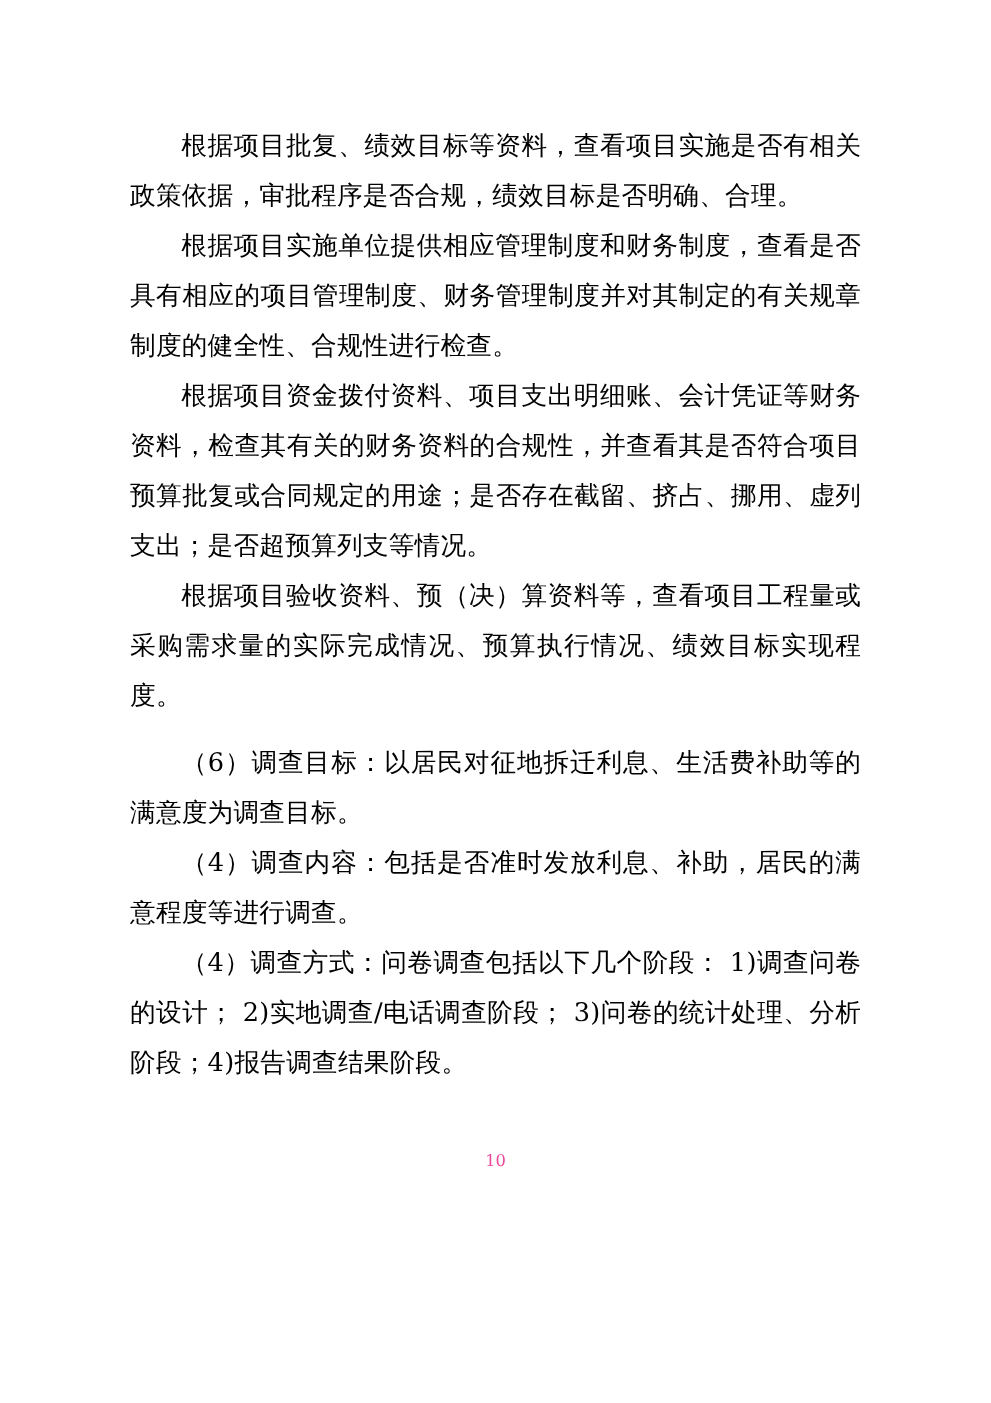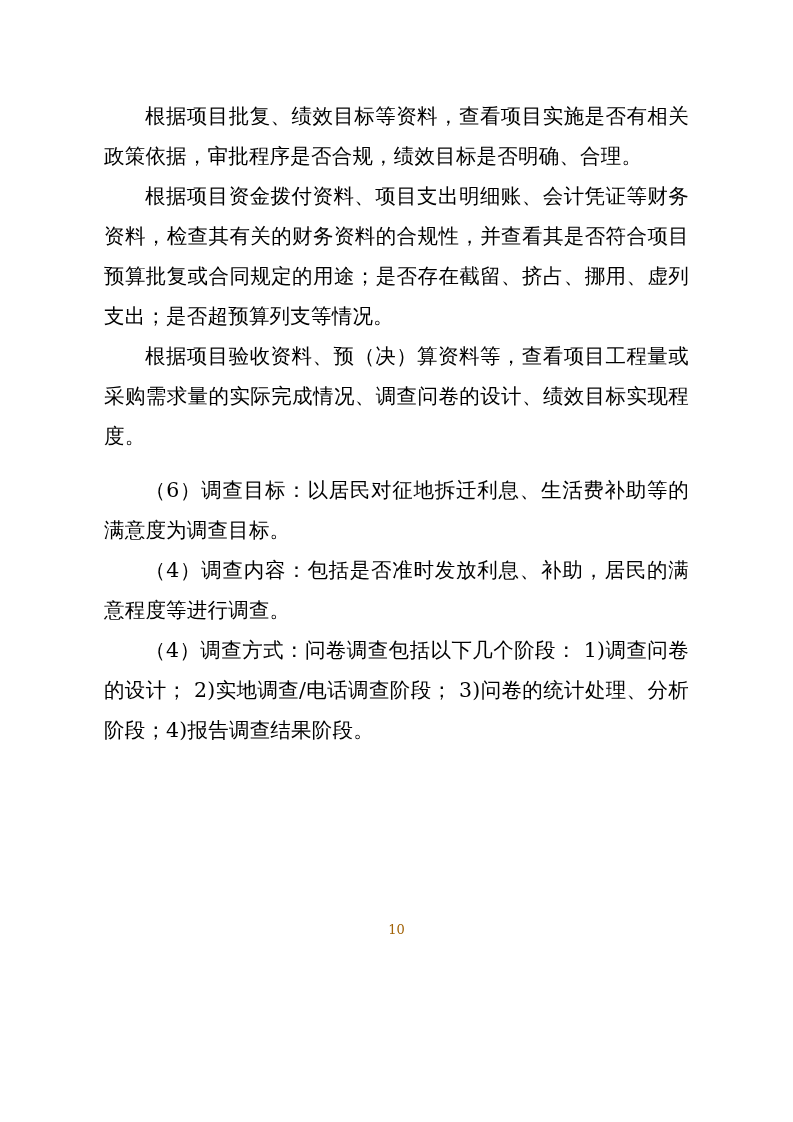--- a/index.html
+++ b/index.html
@@ -47,30 +47,31 @@
     height: 14px;
   }
   .page-number {
     position: absolute;
     left: 0;
     right: 0;
     bottom: 58px;
     text-align: center;
     font-size: 13px;
     font-family: "DejaVu Serif", "Liberation Serif", serif;
-    color: #a16207;
+    color: #ec4899;
   }
 </style>
 </head>
 <body>
 
 <div class="page">
   <div class="body-text">
     <p class="para">根据项目批复、绩效目标等资料，查看项目实施是否有相关政策依据，审批程序是否合规，绩效目标是否明确、合理。</p>
+    <p class="para">根据项目实施单位提供相应管理制度和财务制度，查看是否具有相应的项目管理制度、财务管理制度并对其制定的有关规章制度的健全性、合规性进行检查。</p>
     <p class="para">根据项目资金拨付资料、项目支出明细账、会计凭证等财务资料，检查其有关的财务资料的合规性，并查看其是否符合项目预算批复或合同规定的用途；是否存在截留、挤占、挪用、虚列支出；是否超预算列支等情况。</p>
-    <p class="para">根据项目验收资料、预（决）算资料等，查看项目工程量或采购需求量的实际完成情况、调查问卷的设计、绩效目标实现程度。</p>
+    <p class="para">根据项目验收资料、预（决）算资料等，查看项目工程量或采购需求量的实际完成情况、预算执行情况、绩效目标实现程度。</p>
     <div class="spacer-sm"></div>
     <p class="sub">（6）调查目标：以居民对征地拆迁利息、生活费补助等的满意度为调查目标。</p>
     <p class="sub">（4）调查内容：包括是否准时发放利息、补助，居民的满意程度等进行调查。</p>
     <p class="sub">（4）调查方式：问卷调查包括以下几个阶段： 1)调查问卷的设计； 2)实地调查/电话调查阶段； 3)问卷的统计处理、分析阶段；4)报告调查结果阶段。</p>
   </div>
   <div class="page-number">10</div>
 </div>
 
 </body></html>

